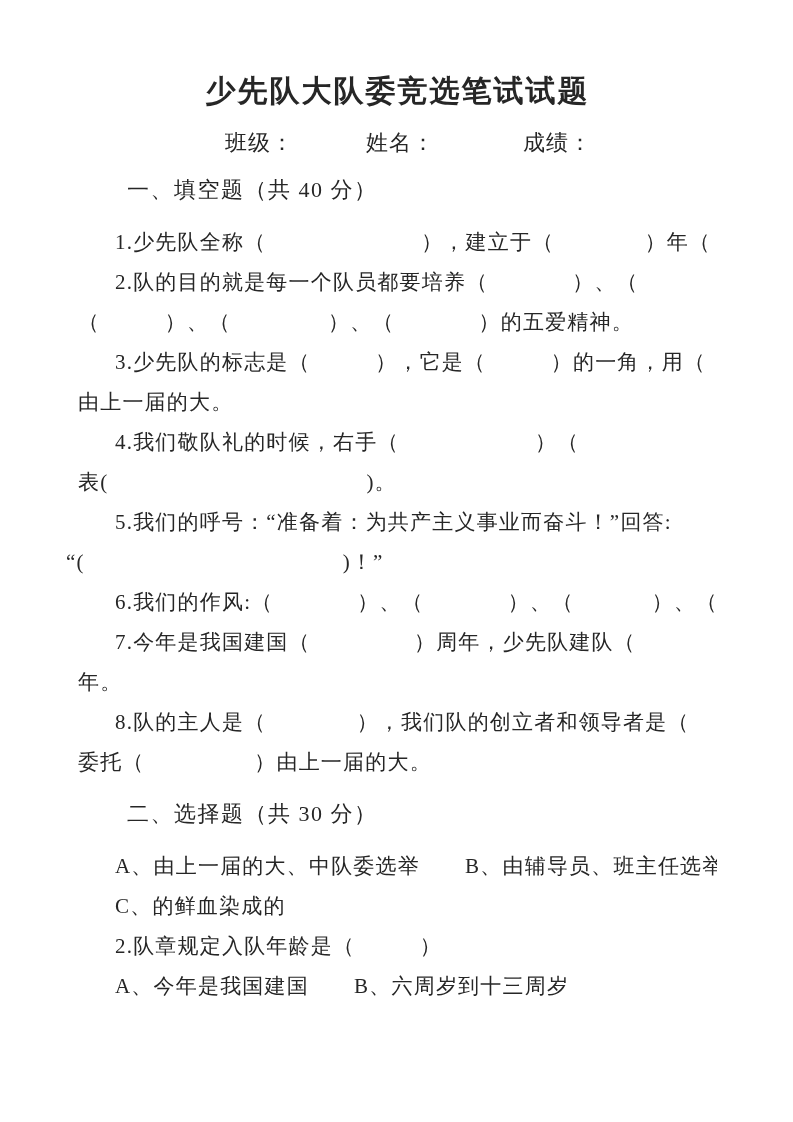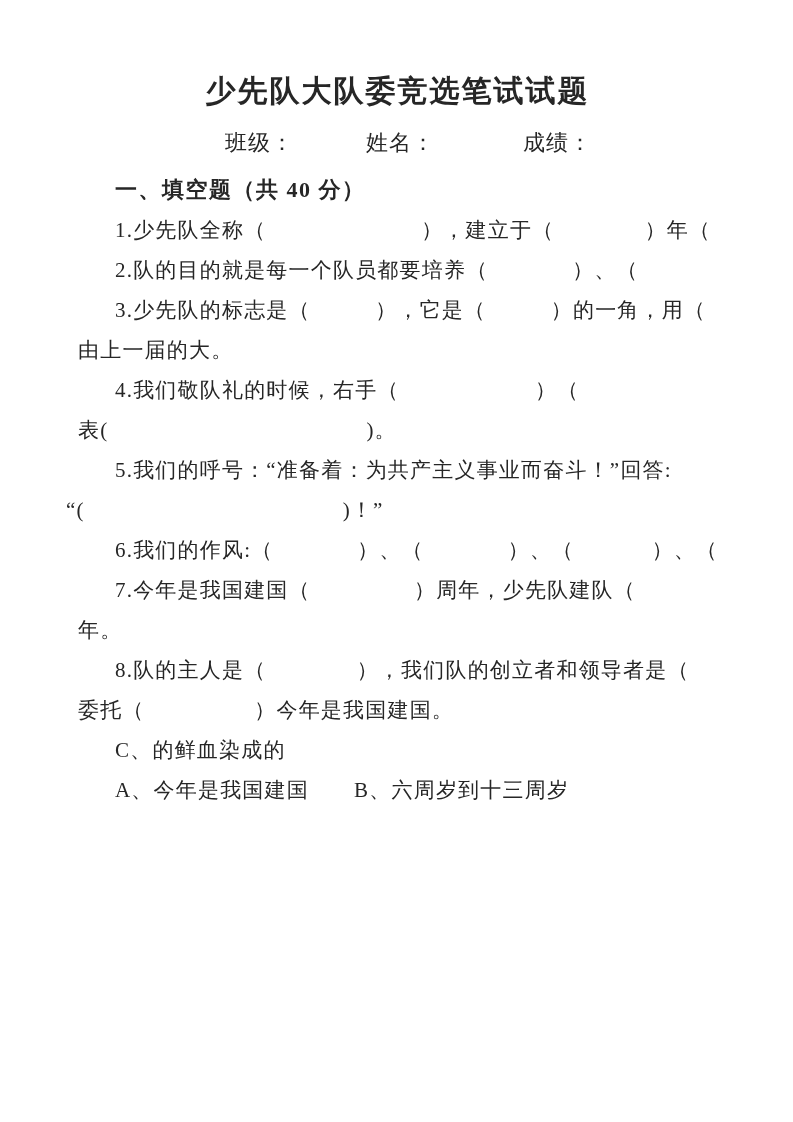--- a/index.html
+++ b/index.html
@@ -34,25 +34,25 @@
     margin-top: 16px;
     padding-left: 147px;
     font-size: 22px;
     line-height: 30px;
     letter-spacing: 1px;
     white-space: nowrap;
   }
   .meta-label-class { margin-right: 72px; font-family: Liberation Serif, serif; }
   .meta-label-name  { margin-right: 88px; text-align: center; }
   .heading {
-    margin: 0;
+    margin: 12px;
     padding-left: 37px;
     font-size: 22px;
     line-height: 40px;
-    font-weight: bold;
+    font-weight: normal;
     letter-spacing: 1.5px;
     white-space: pre;
   }
   .heading.first { margin-top: 12px; }
   .line {
     font-size: 21px;
     line-height: 40px;
     letter-spacing: 1.2px;
     white-space: pre;
     overflow: hidden;
@@ -69,31 +69,35 @@
   <h1 class="title">少先队大队委竞选笔试试题</h1>
 
   <div class="meta">
     <span class="meta-label-class">班级：</span><span class="meta-label-name">姓名：</span><span>成绩：</span>
   </div>
 
   <section>
     <h2 class="heading first">一、填空题（共 40 分）</h2>
     <div class="line indent">1.少先队全称（                        ），建立于（              ）年（      ）</div>
     <div class="line indent">2.队的目的就是每一个队员都要培养（             ）、（                ）、</div>
+    <div class="line">（          ）、（               ）、（             ）的五爱精神。</div>
     <div class="line indent">3.少先队的标志是（          ），它是（          ）的一角，用（           ）</div>
     <div class="line">由上一届的大。</div>
     <div class="line indent">4.我们敬队礼的时候，右手（                     ）（                     ）。它代</div>
     <div class="line">表(                                        )。</div>
     <div class="line indent">5.我们的呼号：“准备着：为共产主义事业而奋斗！”回答:</div>
     <div class="line outdent">“(                                        )！”</div>
     <div class="line indent">6.我们的作风:（             ）、（             ）、（            ）、（              ）。</div>
     <div class="line indent">7.今年是我国建国（                ）周年，少先队建队（               ）周</div>
     <div class="line">年。</div>
     <div class="line indent">8.队的主人是（              ），我们队的创立者和领导者是（              ），</div>
-    <div class="line">委托（                 ）今年是我国建国。</div>
+    <div class="line">委托（                 ）由上一届的大。</div>
   </section>
 
   <section>
+    <h2 class="heading">二、选择题（共 30 分）</h2>
+    <div class="line indent">A、由上一届的大、中队委选举       B、由辅导员、班主任选举</div>
     <div class="line indent">C、的鲜血染成的</div>
+    <div class="line indent">2.队章规定入队年龄是（          ）</div>
     <div class="line indent">A、今年是我国建国       B、六周岁到十三周岁</div>
   </section>
 
 </main>
 
 </body></html>

